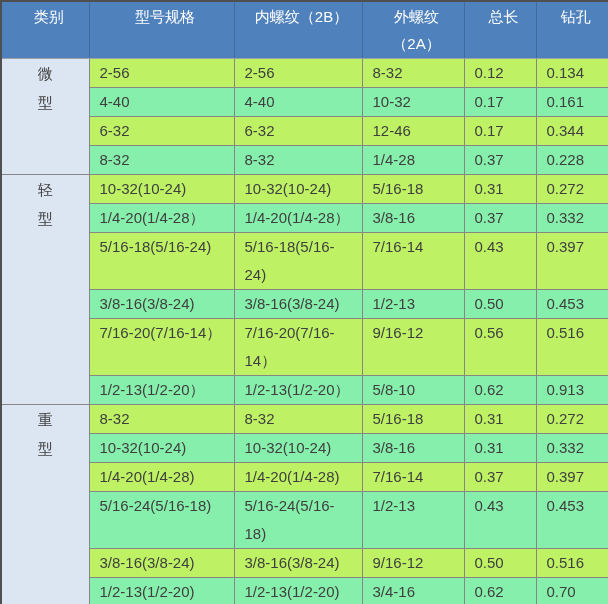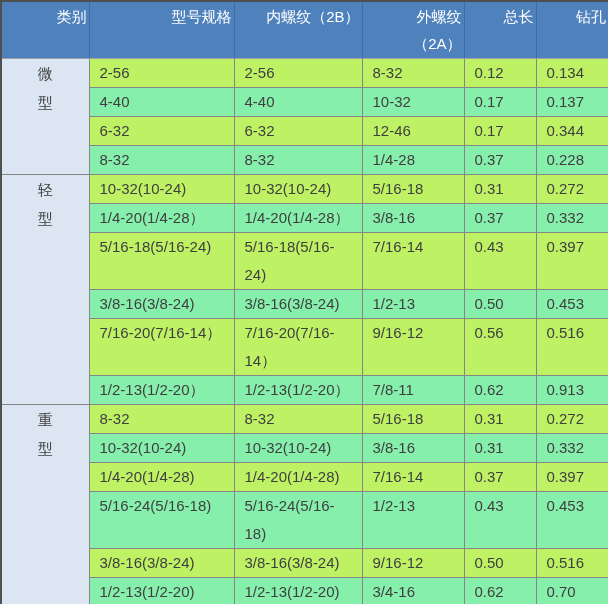--- a/index.html
+++ b/index.html
@@ -22,21 +22,21 @@
   col.c0 { width: 88px; }
   col.c1 { width: 145px; }
   col.c2 { width: 128px; }
   col.c3 { width: 102px; }
   col.c4 { width: 72px; }
   col.c5 { width: 73px; }
   thead th {
     background: #4f81bd;
     color: #ffffff;
     font-weight: normal;
-    text-align: right;
+    text-align: center;
     vertical-align: top;
     height: 54px;
     line-height: 27px;
     padding: 1px 2px 1px 9px;
     border: 1px solid #44699d;
     border-bottom: 1px solid #9aa0a6;
     overflow: hidden;
   }
   tbody td {
     border: 1px solid #868686;
@@ -92,21 +92,21 @@
         <td>2-56</td>
         <td>8-32</td>
         <td>0.12</td>
         <td>0.134</td>
       </tr>
       <tr class="plain">
         <td>4-40</td>
         <td>4-40</td>
         <td>10-32</td>
         <td>0.17</td>
-        <td>0.137</td>
+        <td>0.161</td>
       </tr>
       <tr class="stripe">
         <td>6-32</td>
         <td>6-32</td>
         <td>12-46</td>
         <td>0.17</td>
         <td>0.344</td>
       </tr>
       <tr class="plain">
         <td>8-32</td>
@@ -150,21 +150,21 @@
       <tr class="stripe">
         <td>7/16-20(7/16-14）</td>
         <td>7/16-20(7/16-14）</td>
         <td>9/16-12</td>
         <td>0.56</td>
         <td>0.516</td>
       </tr>
       <tr class="plain">
         <td>1/2-13(1/2-20）</td>
         <td>1/2-13(1/2-20）</td>
-        <td>7/8-11</td>
+        <td>5/8-10</td>
         <td>0.62</td>
         <td>0.913</td>
       </tr>
       <tr class="stripe">
         <td rowspan="6" class="cat">
           <div>重</div>
           <div>型</div>
         </td>
         <td>8-32</td>
         <td>8-32</td>

